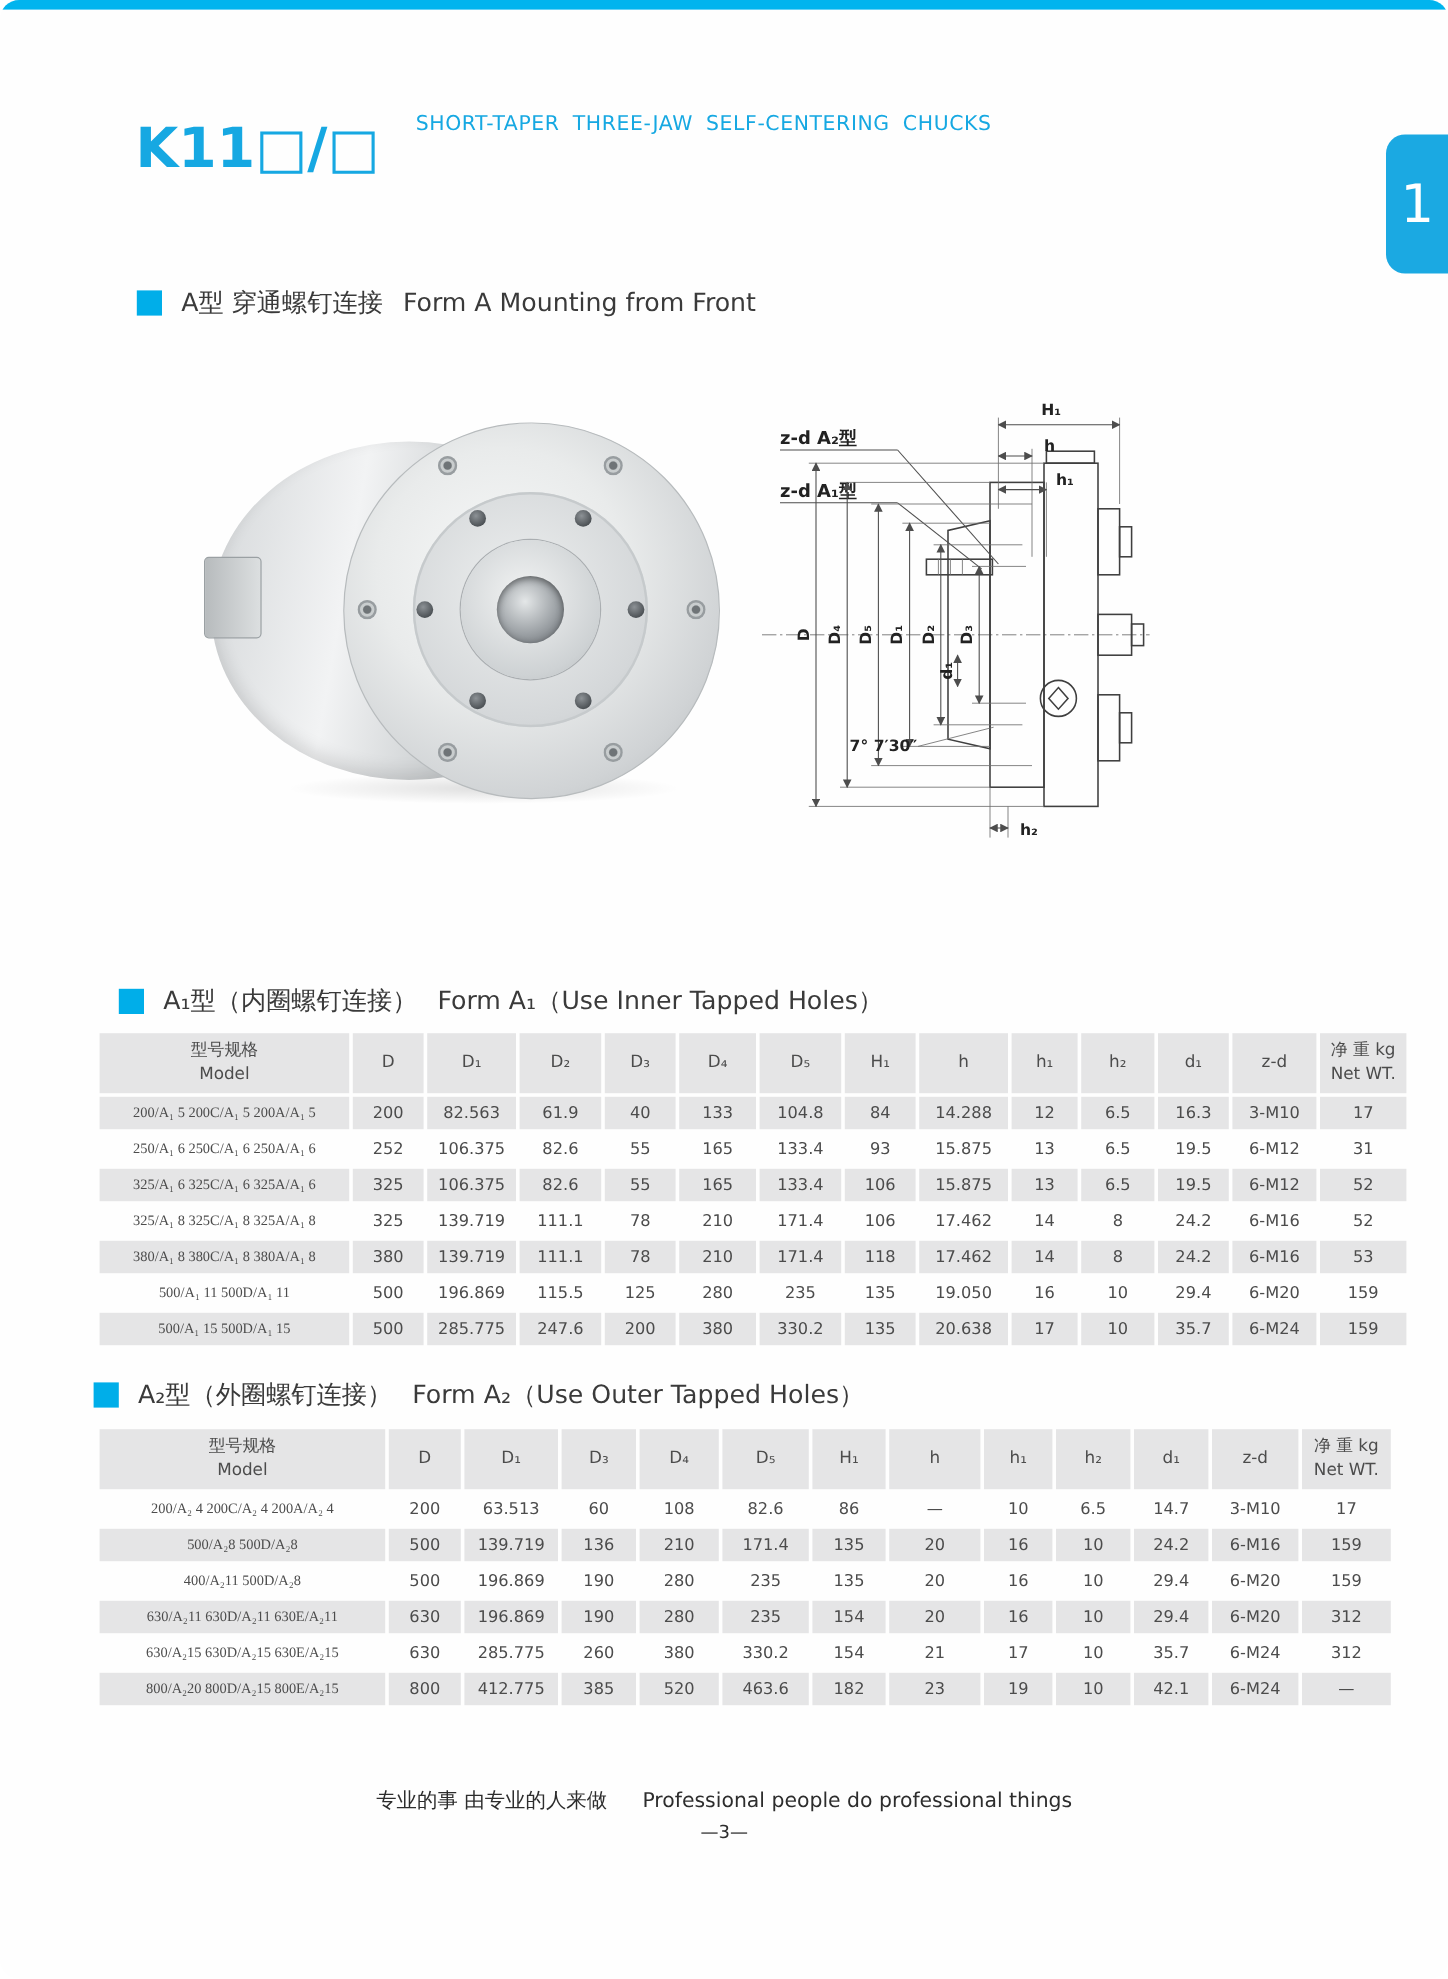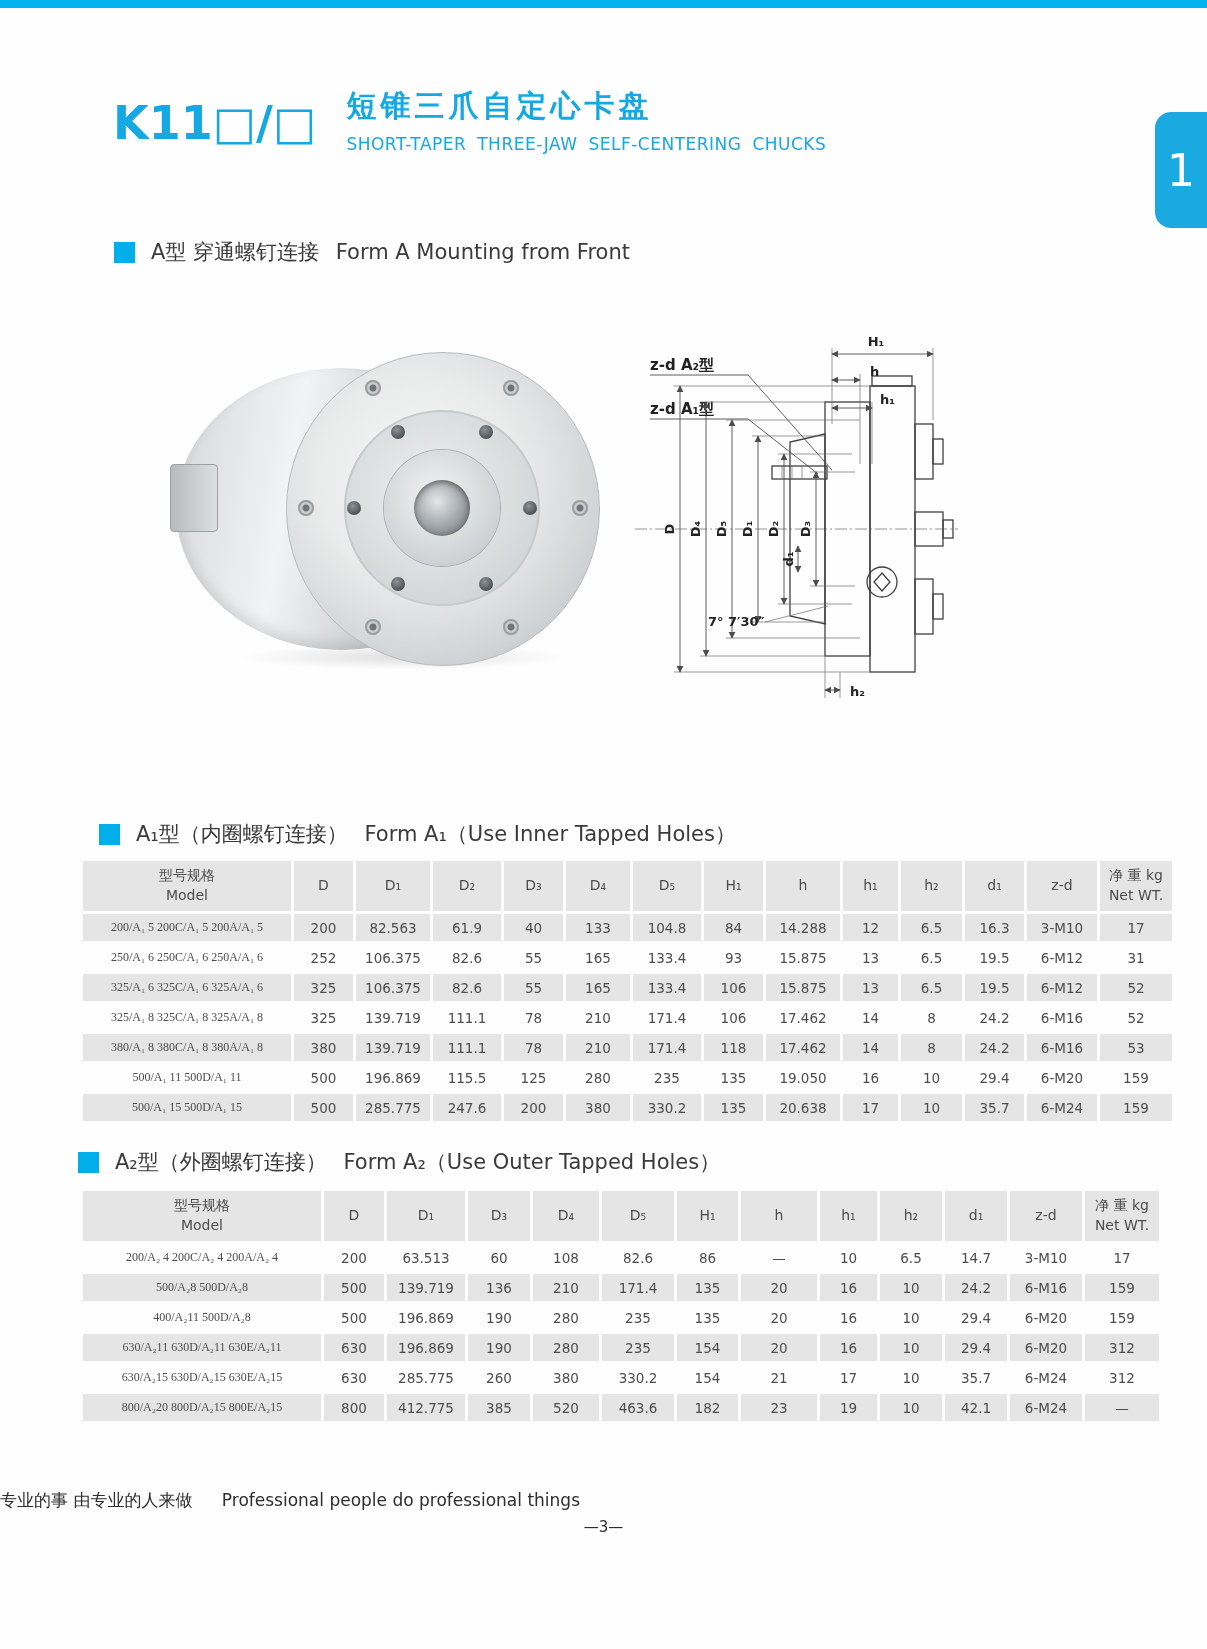--- a/index.html
+++ b/index.html
@@ -1,19 +1,19 @@
 <!DOCTYPE html>
 <html><head>
 <meta charset="utf-8">
 <style>
   html,body { margin:0; padding:0; background:#ffffff; }
   .page {
     position:relative; width:1207px; height:1649px; background:#fefefe;
     font-family:"DejaVu Sans","Liberation Sans",sans-serif; color:#3c3c3c;
-    overflow:hidden; margin:0 auto;
+    overflow:hidden; margin:0 auto;border-radius:16px;
   }
   .topbar { position:absolute; left:0; top:0; width:100%; height:8px; background:#00b4ee; }
 
   
   .brand { position:absolute; left:113px; top:86px; display:flex; gap:30px; }
   .brand-code { font-size:46px; font-weight:bold; color:#16a8e2; line-height:1; margin-top:14px; }
   .brand-titles .cn { font-size:30px; font-weight:bold; color:#16a8e2; letter-spacing:4px; }
   .brand-titles .en { font-size:17px; color:#16a8e2; margin-top:7px; word-spacing:5px; letter-spacing:0.5px; }
 
   
@@ -70,34 +70,33 @@
   table.spec { border-collapse:separate; border-spacing:3px; table-layout:fixed; width:100%;
                font-size:13.5px; color:#4c4c4c; }
   table.spec th { background:#e5e5e6; font-weight:normal; height:50px; white-space:pre-line;
                   font-size:14px; line-height:1.4; padding:0 2px; text-align:center; }
   table.spec td { text-align:center; height:25px; padding:1px 2px; overflow:hidden; }
   table.spec td.model { font-size:12px;font-family:Liberation Serif, serif; }
   #table-a1 tbody tr:nth-child(odd) td { background:#e5e5e6; }
   #table-a2 tbody tr:nth-child(even) td { background:#e5e5e6; }
 
   
-  .footer { position:absolute; top:1489px; width:100%; text-align:left; font-size:17px; color:#2d2d2d; }
+  .footer { position:absolute; top:1489px; width:100%; text-align:center; font-size:17px; color:#2d2d2d; }
   .footer .en { margin-left:24px; }
   .pageno { position:absolute; top:1518px; width:100%; text-align:center; font-size:15px; color:#2d2d2d; }
 </style>
 </head>
 <body>
 
 <div class="page">
   <div class="topbar"></div>
 
   <div class="brand">
     <div class="brand-code">K11□/□</div>
     <div class="brand-titles">
-      <div class="cn">短锥三爪自定心卡盘</div>
       <div class="en">SHORT-TAPER THREE-JAW SELF-CENTERING CHUCKS</div>
     </div>
   </div>
 
   <div class="tab">1</div>
 
   <div class="sec" style="left:114px; top:238px;">
     <div class="sq"></div>
     <div class="txt">
       <span class="cn">A型  穿通螺钉连接</span>

